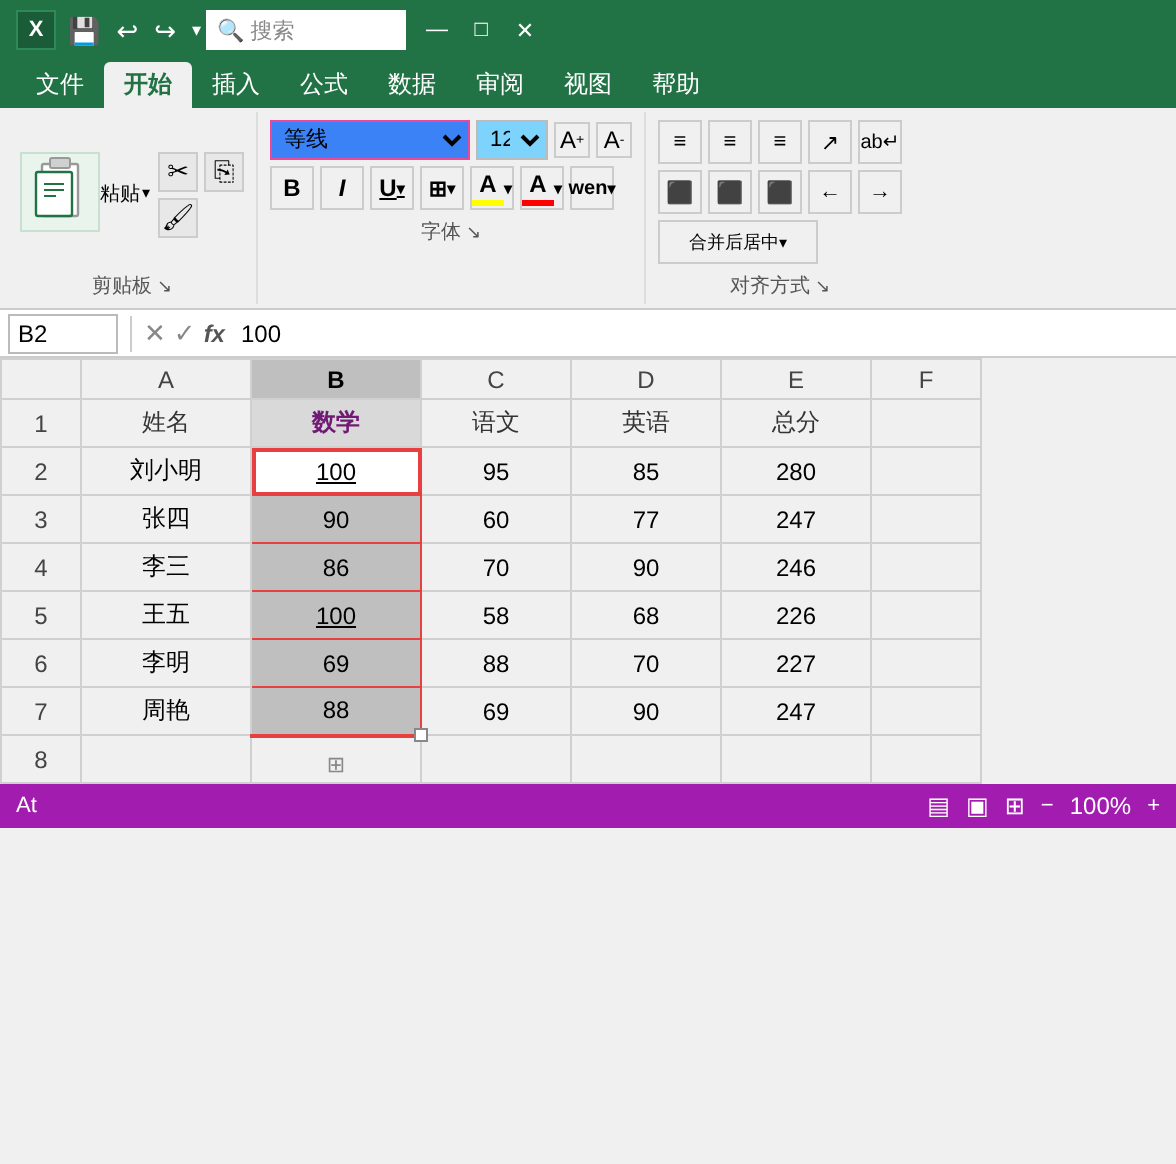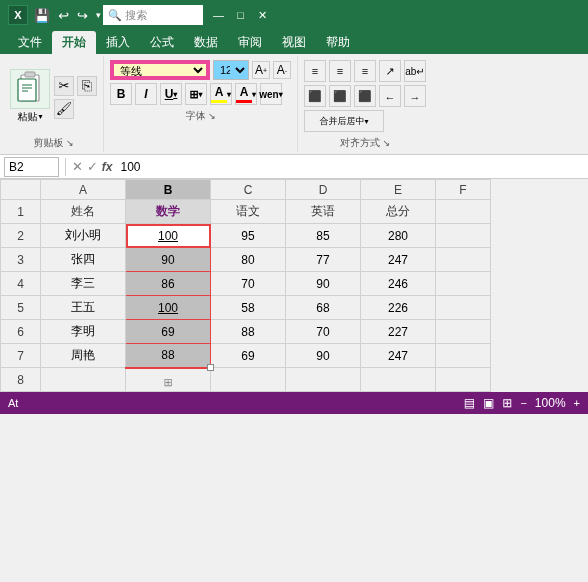--- a/index.html
+++ b/index.html
@@ -56,21 +56,21 @@
       flex-direction: column;
       align-items: center;
       padding: 2px 6px;
       border-right: 1px solid #ddd;
       min-width: 50px;
     }
     .ribbon-group:last-child { border-right: none; }
     .ribbon-group-content { display: flex; align-items: center; gap: 4px; flex: 1; }
     .ribbon-group-label { font-size: 10px; color: #555; margin-top: 2px; }
     .small-icon-btn { width: 20px; height: 20px; background: #e8e8e8; border: 1px solid #ccc; display: flex; align-items: center; justify-content: center; font-size: 11px; cursor: pointer; }
-    .font-select { height: 20px; border: 4px solid #ec4899; background: #fef9c3; font-size: 11px; padding: 0 2px; width: 100px; }
+    .font-select { height: 20px; border: 1px solid #ec4899; background: #3b82f6; font-size: 11px; padding: 0 2px; width: 100px; }
     .font-size-select { height: 20px; border: 1px solid #bbb; background: #7dd3fc; font-size: 11px; padding: 0 2px; width: 36px; }
     .font-size-btn { width: 18px; height: 18px; display: flex; align-items: center; justify-content: center; background: #f0f0f0; border: 1px solid #ccc; cursor: pointer; font-size: 12px; }
     .fmt-btn { width: 22px; height: 22px; display: flex; align-items: center; justify-content: center; background: #f0f0f0; border: 1px solid #ccc; cursor: pointer; font-size: 12px; font-weight: bold; }
     .u-btn { text-decoration: underline; }
     .align-btn { width: 22px; height: 22px; display: flex; align-items: center; justify-content: center; background: #f0f0f0; border: 1px solid #ccc; cursor: pointer; font-size: 12px; }
 
     
     .formula-bar {
       background: white;
       border-bottom: 1px solid #ccc;
@@ -128,21 +128,21 @@
       background: #bfbfbf;
       color: #701a75;
     }
 
     .cell-highlighted {
       background: #bfbfbf;
     }
 
     
     .status-bar {
-      background: #701a75;
+      background: #a21caf;
       height: 22px;
       display: flex;
       align-items: center;
       padding: 0 8px;
       color: white;
       font-size: 11px;
       justify-content: space-between;
     }
 
     
@@ -189,21 +189,21 @@
   <div class="ribbon-tab">数据</div>
   <div class="ribbon-tab">审阅</div>
   <div class="ribbon-tab">视图</div>
   <div class="ribbon-tab">帮助</div>
 </div>
 
 <div class="ribbon">
 
   <div class="ribbon-group">
     <div class="ribbon-group-content">
-      <div style="display:flex; flex-direction:column; align-items:center;">
+      <div style="display:flex; flex-direction:row; align-items:center;">
         <div style="width:40px; height:40px; display:flex; align-items:center; justify-content:center; background:#e8f4ec; border:1px solid #c8e0d0; cursor:pointer;">
           <svg width="30" height="36" viewBox="0 0 30 36">
             <rect x="6" y="4" width="18" height="26" rx="1" fill="white" stroke="#999" stroke-width="1.2"></rect>
             <rect x="10" y="1" width="10" height="5" rx="1" fill="#d0d0d0" stroke="#999" stroke-width="1"></rect>
             <rect x="3" y="8" width="18" height="22" rx="1" fill="white" stroke="#217346" stroke-width="1.2"></rect>
             <line x1="7" y1="14" x2="17" y2="14" stroke="#217346" stroke-width="1"></line>
             <line x1="7" y1="17" x2="17" y2="17" stroke="#217346" stroke-width="1"></line>
             <line x1="7" y1="20" x2="13" y2="20" stroke="#217346" stroke-width="1"></line>
           </svg>
         </div>
@@ -348,21 +348,21 @@
         <td class="data-cell">95</td>
         <td class="data-cell">85</td>
         <td class="data-cell">280</td>
         <td class="data-cell"></td>
       </tr>
 
       <tr>
         <td class="row-header">3</td>
         <td class="data-cell">张四</td>
         <td class="data-cell cell-highlighted" style="border: 1px solid #e84040;">90</td>
-        <td class="data-cell">80</td>
+        <td class="data-cell">60</td>
         <td class="data-cell">77</td>
         <td class="data-cell">247</td>
         <td class="data-cell"></td>
       </tr>
 
       <tr>
         <td class="row-header">4</td>
         <td class="data-cell">李三</td>
         <td class="data-cell cell-highlighted" style="border: 1px solid #e84040;">86</td>
         <td class="data-cell">70</td>

